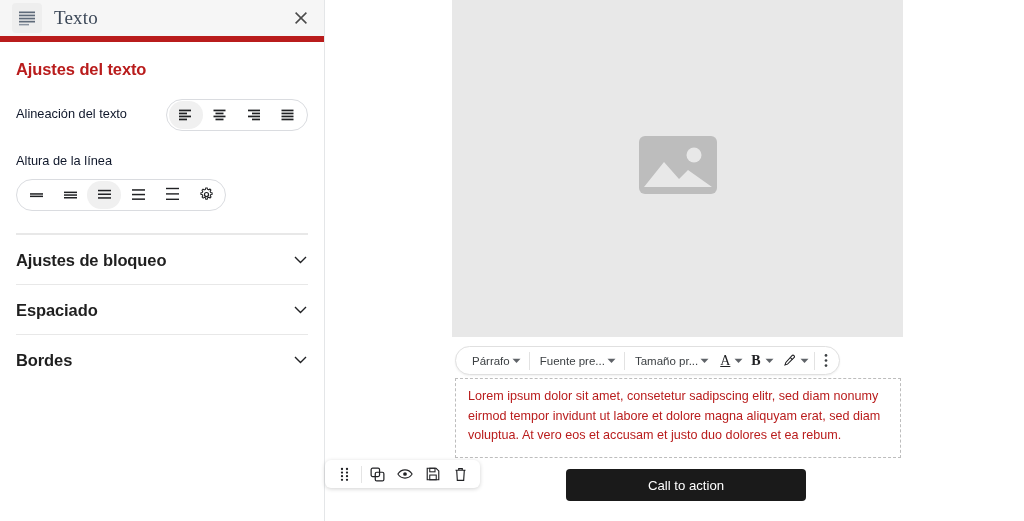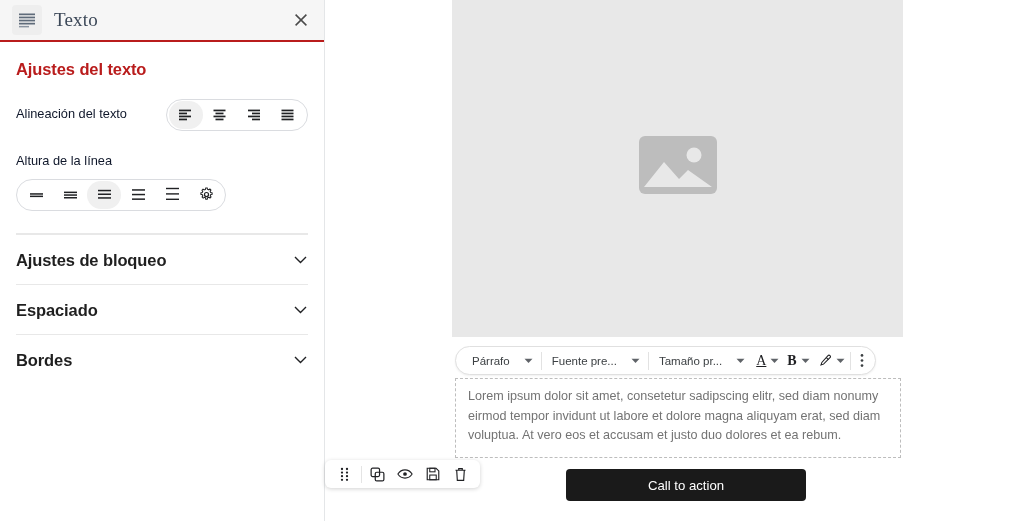--- a/index.html
+++ b/index.html
@@ -19,21 +19,21 @@
     width: 325px; height: 521px;
     background: #ffffff;
     border-right: 1px solid #e4e6e8;
   }
   .panel-header {
     position: relative;
     height: 42px;
     background: #f6f6f6;
     display: flex; align-items: center;
     padding: 0 10px 0 12px;
-    border-bottom: 2px solid #b91c1c;
+    border-bottom: 6px solid #b91c1c;
   }
   .panel-header-icon {
     width: 30px; height: 30px;
     background: #eeeeee;
     border-radius: 4px;
     display: flex; align-items: center; justify-content: center;
     flex: 0 0 auto;
   }
   .panel-title {
     margin-left: 12px;
@@ -140,21 +140,21 @@
     border: 1px solid #e0e0e0;
     border-radius: 15px;
     padding: 0 4px 0 8px;
     box-shadow: 0 1px 2px rgba(0,0,0,.06);
   }
   .tb-select {
     display: flex; align-items: center;
     height: 27px;
     padding: 0 6px 0 8px;
     cursor: pointer;
-    gap: 14px;
+    gap: 2px;
   }
   .tb-select .tb-text {
     font-size: 11.5px;
     color: #3c4043;
     white-space: nowrap;
   }
   .tb-sep { width: 1px; height: 18px; background: #e2e2e2; margin: 0 2px; }
   .tb-icon-btn {
     display: flex; align-items: center;
     height: 27px; padding: 0 3px 0 5px;
@@ -173,21 +173,21 @@
     left: 130px; top: 378px;
     width: 446px; height: 80px;
     border: 1px dashed #bdbdbd;
     background: #ffffff;
     padding: 8px 12px 0 12px;
   }
   .text-block p {
     margin: 0;
     font-size: 12.6px;
     line-height: 19.7px;
-    color: #737373;
+    color: #b91c1c;
   }
 
   
   .block-toolbar {
     position: absolute;
     left: 456px - 325px; top: 460px;
     width: 155px; height: 28px;
     background: #ffffff;
     border-radius: 6px;
     box-shadow: 0 1px 4px rgba(0,0,0,.18);

